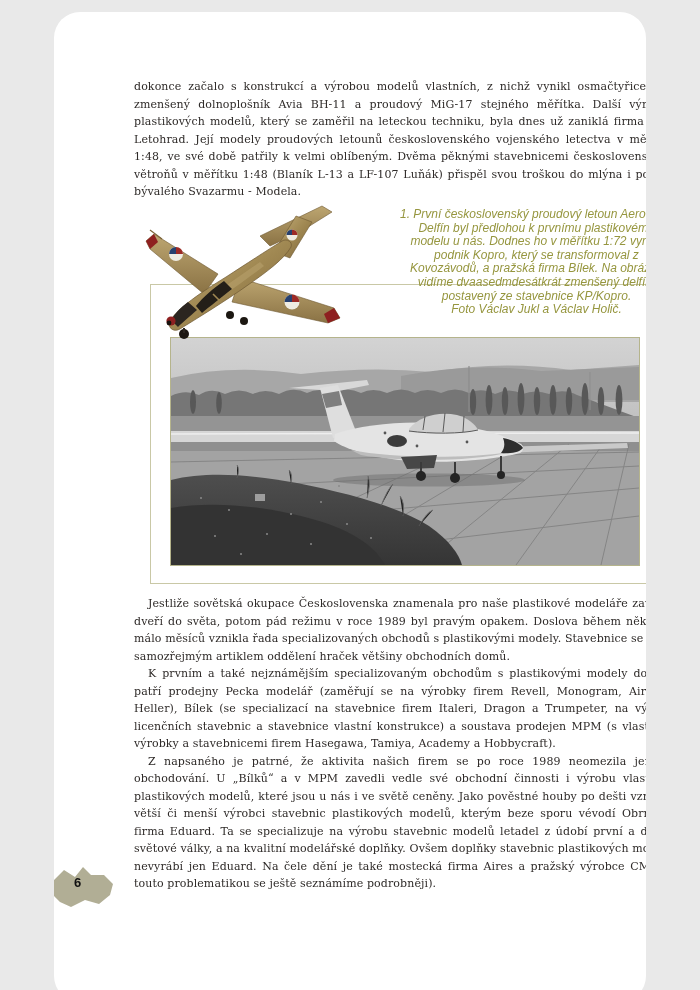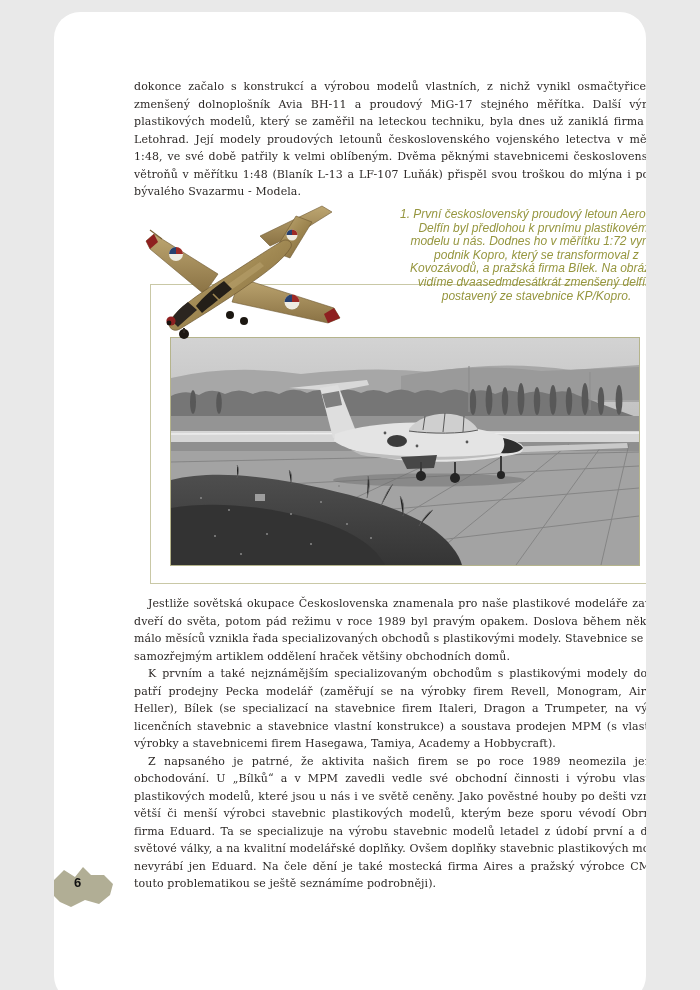--- a/index.html
+++ b/index.html
@@ -249,20 +249,21 @@
     <circle cx="29" cy="121" r="2.4" fill="#17120e"></circle>
 
     <circle cx="44" cy="132" r="5" fill="#1c1712"></circle>
     <circle cx="90" cy="113" r="4" fill="#1c1712"></circle>
     <circle cx="104" cy="119" r="4" fill="#1c1712"></circle>
     <line x1="44" y1="126" x2="44" y2="131" stroke="#2b2520" stroke-width="2"></line>
   </svg>
 
   <div class="caption">
     <div>1. První československý proudový letoun Aero L-29 Delfín byl předlohou k prvnímu plastikovému modelu u nás. Dodnes ho v měřítku 1:72 vyrábí podnik Kopro, který se transformoval z Kovozávodů, a pražská firma Bílek. Na obrázku vidíme dvaasedmdesátkrát zmenšený delfín, postavený ze stavebnice KP/Kopro.</div>
+    <div class="credit">Foto Václav Jukl a Václav Holič.</div>
   </div>
 
 
   <div class="bodytext" style="top:583px;">
     <p>Jestliže sovětská okupace Československa znamenala pro naše plastikové modeláře zavření dveří do světa, potom pád režimu v roce 1989 byl pravým opakem. Doslova během několika málo měsíců vznikla řada specializovaných obchodů s plastikovými modely. Stavebnice se staly samozřejmým artiklem oddělení hraček většiny obchodních domů.</p>
     <p>K prvním a také nejznámějším specializovaným obchodům s plastikovými modely dodnes patří prodejny Pecka modelář (zaměřují se na výrobky firem Revell, Monogram, Airfix a Heller), Bílek (se specializací na stavebnice firem Italeri, Dragon a Trumpeter, na výrobu licenčních stavebnic a stavebnice vlastní konstrukce) a soustava prodejen MPM (s vlastními výrobky a stavebnicemi firem Hasegawa, Tamiya, Academy a Hobbycraft).</p>
     <p>Z napsaného je patrné, že aktivita našich firem se po roce 1989 neomezila jen na obchodování. U „Bílků“ a v MPM zavedli vedle své obchodní činnosti i výrobu vlastních plastikových modelů, které jsou u nás i ve světě ceněny. Jako pověstné houby po dešti vznikají větší či menší výrobci stavebnic plastikových modelů, kterým beze sporu vévodí Obrnická firma Eduard. Ta se specializuje na výrobu stavebnic modelů letadel z údobí první a druhé světové války, a na kvalitní modelářské doplňky. Ovšem doplňky stavebnic plastikových modelů nevyrábí jen Eduard. Na čele dění je také mostecká firma Aires a pražský výrobce CMK (s touto problematikou se ještě seznámíme podrobněji).</p>
   </div>
 
   <div class="page-badge">

